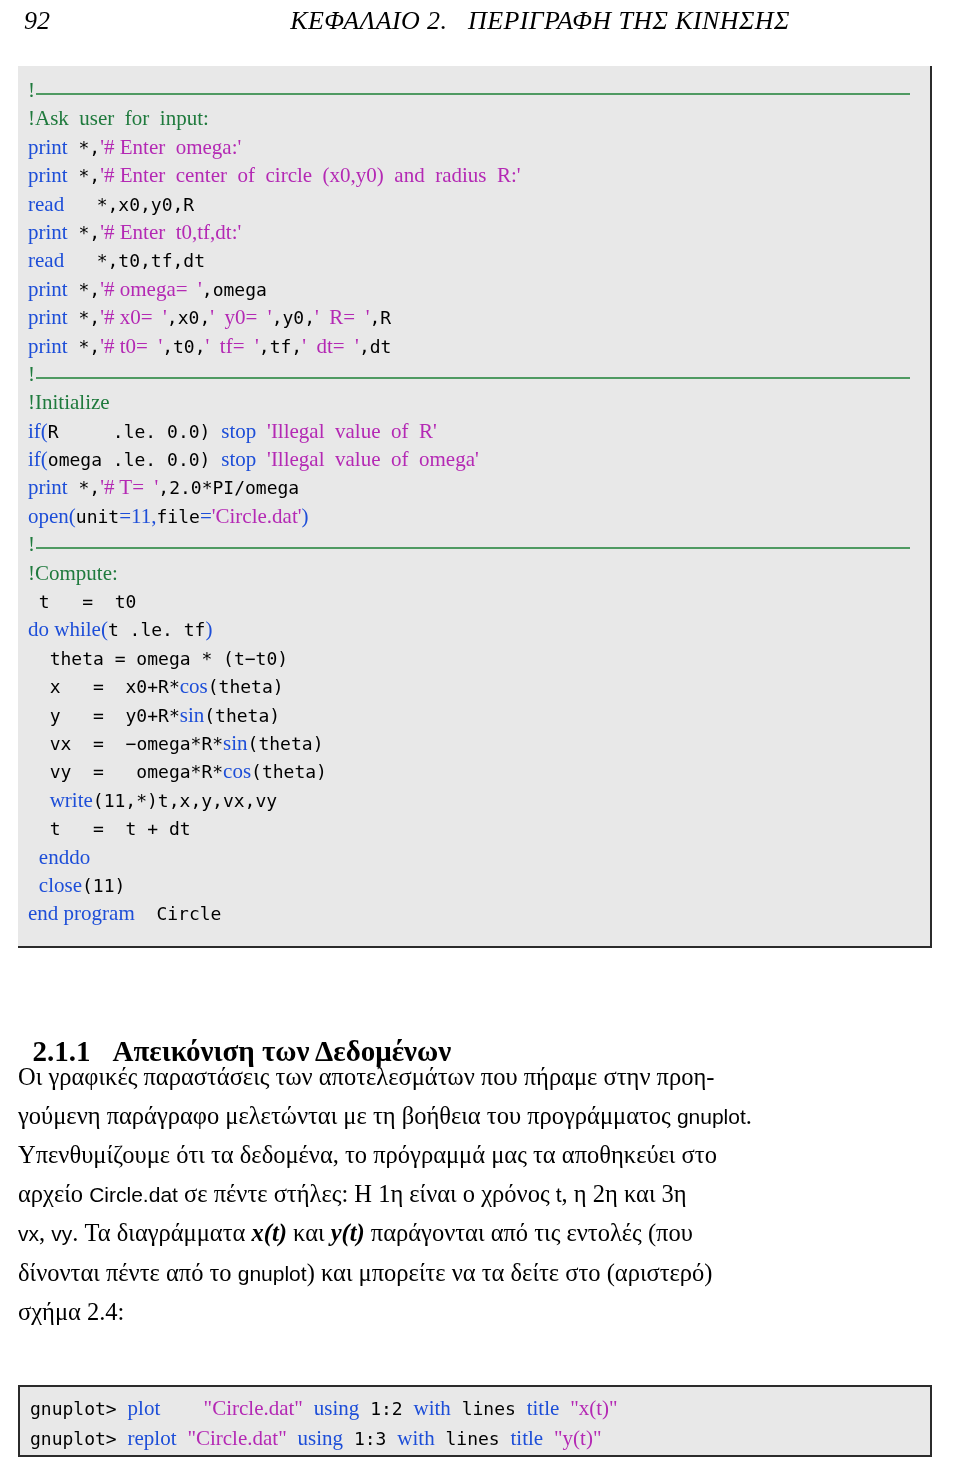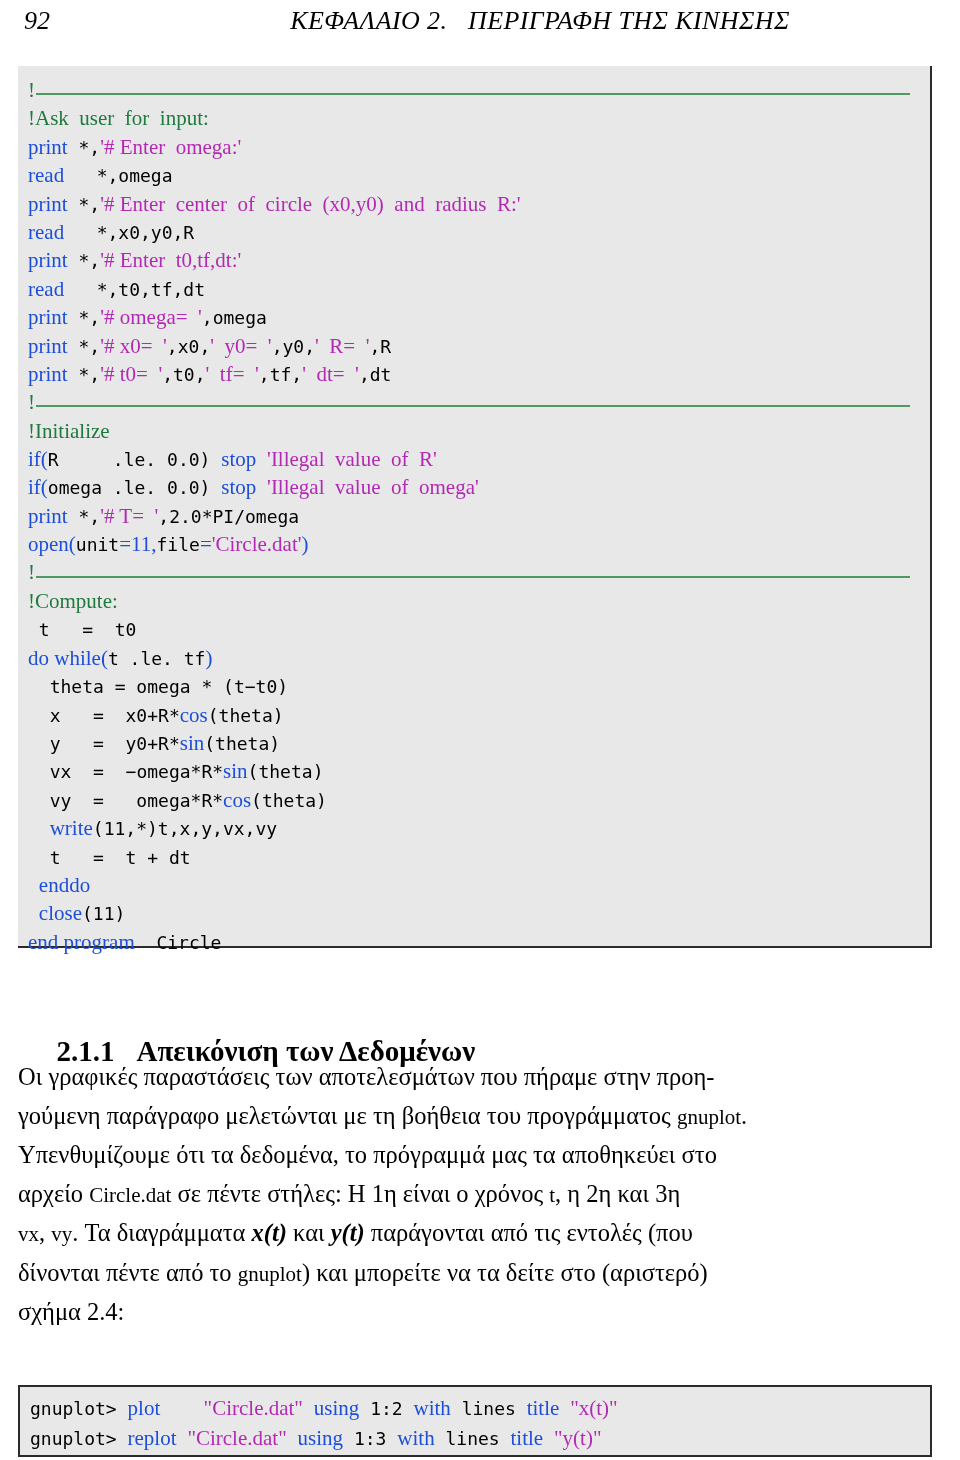--- a/index.html
+++ b/index.html
@@ -118,33 +118,33 @@
   
   .section-heading {
     position: absolute;
     left: 18px;
     top: 1002px;
     width: 914px;
     font-size: 29px;
     font-weight: bold;
     white-space: pre;
   }
-  .section-heading .secnum { margin-right: 22px; margin-left: 24px; }
+  .section-heading .secnum { margin-right: 22px; }
 
   
   .body-text {
     position: absolute;
     left: 18px;
     top: 1058px;
     width: 914px;
     font-size: 24.5px;
     line-height: 38.5px;
   }
   .body-text .tt {
-    font-family: Liberation Serif, serif;
+    font-family: Liberation Sans, sans-serif;
     font-size: 21px;
     text-align: right;
   }
   .body-text .math {
     font-family: "Liberation Serif", "DejaVu Serif", serif;
     font-style: italic;
     font-weight: bold;
   }
   .body-line { white-space: pre; }
 </style>
@@ -153,21 +153,20 @@
 
 <div class="page-header">
   <div class="folio">92</div>
   <div class="chapter-title">ΚΕΦΑΛΑΙΟ 2.   ΠΕΡΙΓΡΑΦΗ ΤΗΣ ΚΙΝΗΣΗΣ</div>
 </div>
 
 <div class="code-block" id="fortran-listing">
     <div class="rule-line"><span class="bang">!</span><span class="hr"></span></div>
     <div class="code-line"><span class="cmt">!Ask  user  for  input:</span></div>
     <div class="code-line"><span class="kw">print</span><span class="op"> *,</span><span class="str">'# Enter  omega:'</span></div>
-    <div class="code-line"><span class="kw">read</span><span class="op">   *,</span><span class="var">omega</span></div>
     <div class="code-line"><span class="kw">print</span><span class="op"> *,</span><span class="str">'# Enter  center  of  circle  (x0,y0)  and  radius  R:'</span></div>
     <div class="code-line"><span class="kw">read</span><span class="op">   *,</span><span class="var">x0,y0,R</span></div>
     <div class="code-line"><span class="kw">print</span><span class="op"> *,</span><span class="str">'# Enter  t0,tf,dt:'</span></div>
     <div class="code-line"><span class="kw">read</span><span class="op">   *,</span><span class="var">t0,tf,dt</span></div>
     <div class="code-line"><span class="kw">print</span><span class="op"> *,</span><span class="str">'# omega=  '</span><span class="op">,</span><span class="var">omega</span></div>
     <div class="code-line"><span class="kw">print</span><span class="op"> *,</span><span class="str">'# x0=  '</span><span class="op">,</span><span class="var">x0,</span><span class="str">'  y0=  '</span><span class="op">,</span><span class="var">y0,</span><span class="str">'  R=  '</span><span class="op">,</span><span class="var">R</span></div>
     <div class="code-line"><span class="kw">print</span><span class="op"> *,</span><span class="str">'# t0=  '</span><span class="op">,</span><span class="var">t0,</span><span class="str">'  tf=  '</span><span class="op">,</span><span class="var">tf,</span><span class="str">'  dt=  '</span><span class="op">,</span><span class="var">dt</span></div>
     <div class="rule-line"><span class="bang">!</span><span class="hr"></span></div>
     <div class="code-line"><span class="cmt">!Initialize</span></div>
     <div class="code-line"><span class="kw">if(</span><span class="var">R     </span><span class="op">.le. 0.0) </span><span class="kw">stop</span><span class="op"> </span><span class="str">'Illegal  value  of  R'</span></div>

